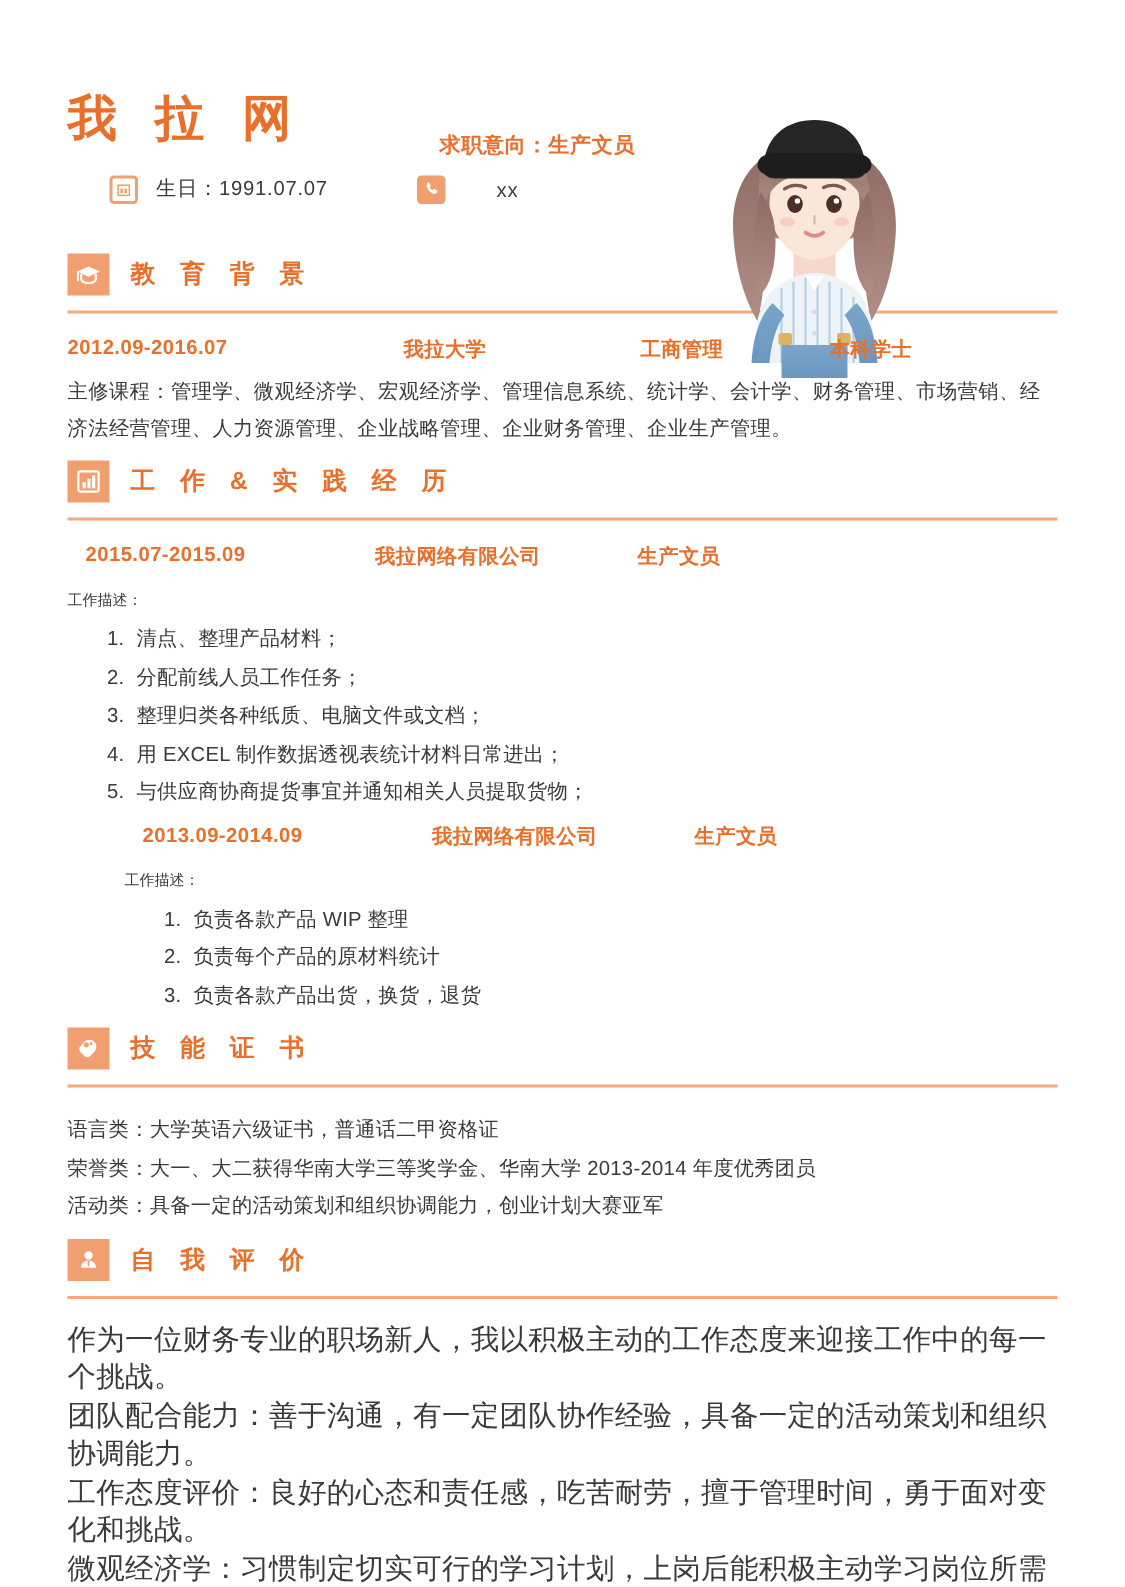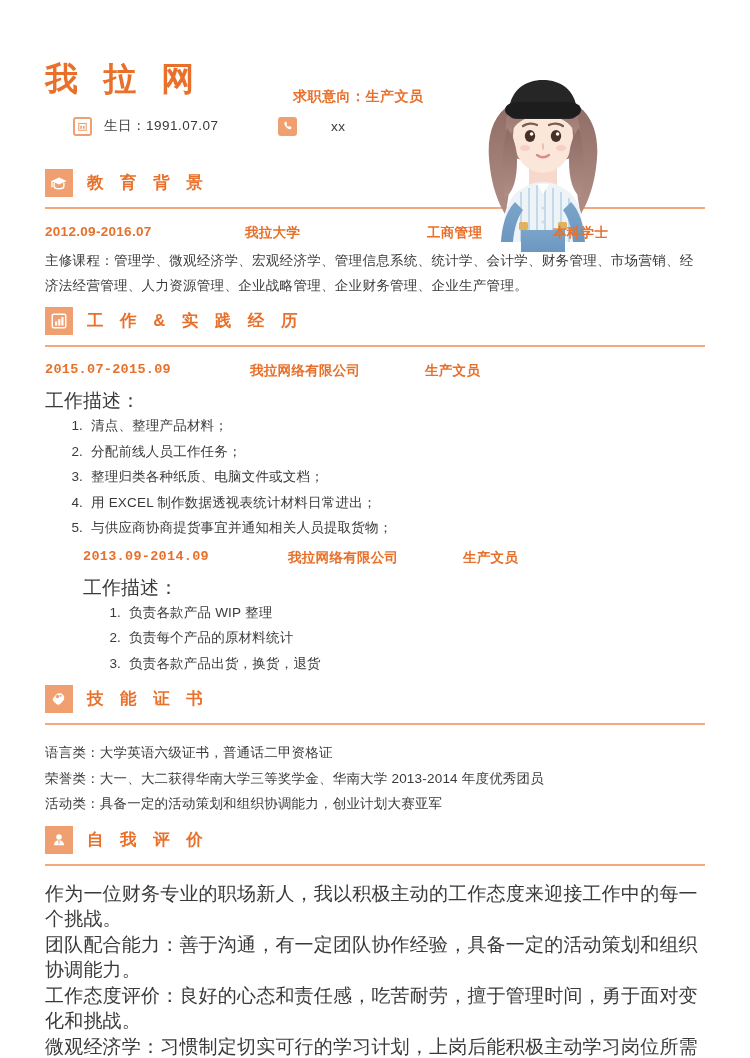--- a/index.html
+++ b/index.html
@@ -136,35 +136,35 @@
   .meta-row {
     position: relative;
     height: 24px;
     font-size: 13.5px;
     font-weight: bold;
     color: #e8702a;
     letter-spacing: 0.3px;
   }
   .meta-row span { position: absolute; top: 0; white-space: nowrap; }
   .edu-c0 { left: 0; }
-  .edu-c1 { left: 200px; }
+  .edu-c1 { left: 224px; }
   .edu-c2 { left: 382px; }
   .edu-c3 { left: 508px; }
-  .job-c0 { left: 0; font-family: Liberation Mono, monospace; }
+  .job-c0 { left: 12px; }
   .job-c1 { left: 205px; }
   .job-c2 { left: 380px; }
 
   .body-text {
     font-size: 13.5px;
     line-height: 25px;
     color: #3a3a3a;
     letter-spacing: 0.3px;
   }
   .desc-label {
-    font-size: 19px;
+    font-size: 10px;
     line-height: 25px;
     color: #3a3a3a;
     margin-top: 2px;
   }
   ol.tasks {
     margin: 0;
     padding-left: 42px;
     font-size: 13.5px;
     line-height: 25.5px;
     color: #3a3a3a;

